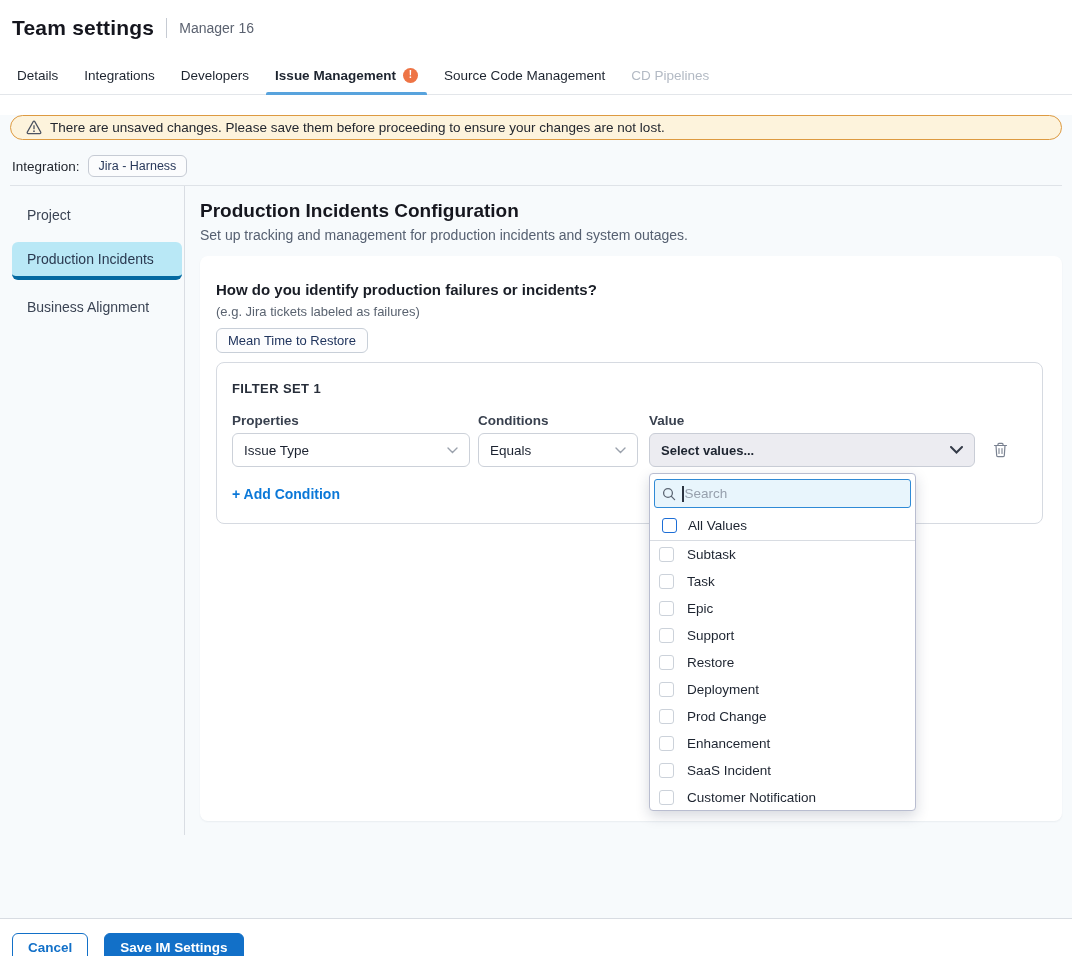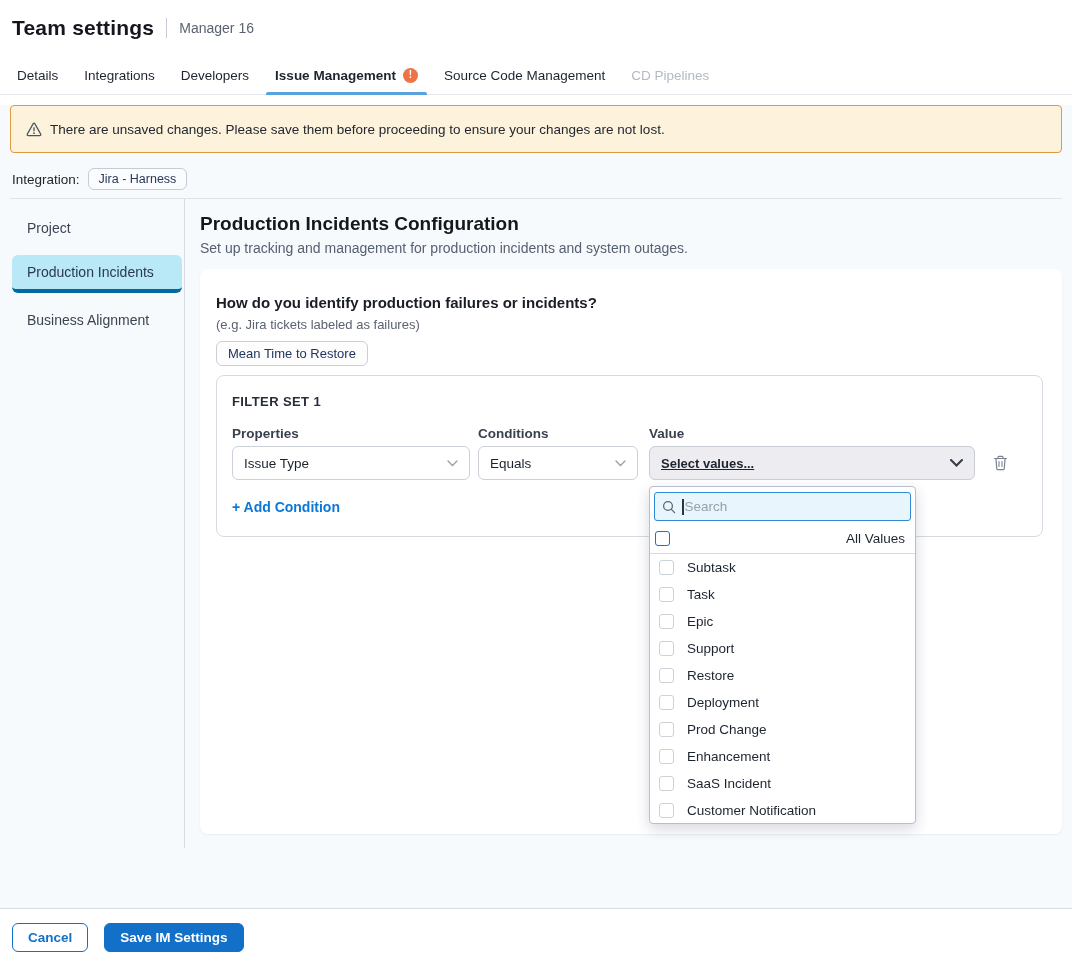--- a/index.html
+++ b/index.html
@@ -17,21 +17,21 @@
   .tab { position:relative; display:flex; align-items:center; gap:7px; padding:0 13px; font-size:13.5px; font-weight:500; color:#1d242f; cursor:pointer; }
   .tab.active { font-weight:600; }
   .tab.active::after { content:""; position:absolute; left:4px; right:4px; bottom:-1px; height:3px; background:#58a3dd; border-radius:2px 2px 0 0; }
   .tab.disabled { color:#b3bac4; }
   .tab-badge { width:15px; height:15px; border-radius:50%; background:#ee7445; color:#fff; font-size:10px; font-weight:700;
     display:flex; align-items:center; justify-content:center; line-height:1; }
 
   
   .content { height:803px; background:#f7fafc; }
 
-  .banner { margin:10px 10px 0 10px; height:48px; background:#fdf3dc; border:1px solid #dd9a41; border-radius:4px;
+  .banner { margin:20px 10px 0 10px; height:25px; background:#fdf3dc; border:1px solid #dd9a41; border-radius:16px;
     display:flex; align-items:center; padding:0 15px; gap:8px; }
   .banner-text { font-size:13.5px; color:#23272f; }
   .warn-icon { display:flex; }
 
   .integration-row { margin:15px 0 0 12px; display:flex; align-items:center; }
   .integration-label { font-size:13.5px; color:#23272f; }
   .integration-chip { margin-left:8px; padding:3px 10px; font-size:12.5px; color:#28385a; background:#fbfcfd;
     border:1px solid #c6cbd4; border-radius:6px; }
 
   .hdivider { height:1px; background:#dfe3e8; margin:8px 10px 0 10px; }
@@ -58,39 +58,39 @@
   .cols-head { display:flex; margin-top:17px; }
   .cols-head .col-label { font-size:13.5px; font-weight:600; color:#39414f; }
   .col-prop { width:238px; margin-right:8px; }
   .col-cond { width:160px; margin-right:11px; }
   .col-val  { width:326px; }
 
   .selects-row { display:flex; margin-top:5px; align-items:center; }
   .select { height:34px; border:1px solid #ccd1d9; border-radius:6px; background:#fff; display:flex; align-items:center;
     justify-content:space-between; padding:0 11px; font-size:13.5px; color:#1b2230; cursor:pointer; }
   .select .chev { color:#9aa1ac; display:flex; }
-  .select-value-wrap { position:relative; width:326px;text-decoration:underline; }
+  .select-value-wrap { position:relative; width:326px; }
   .select.value-select { background:#ececf1; border-color:#c9cdd6; font-weight:700; font-size:13px; color:#1d2430; width:100%; }
   .select.value-select .chev { color:#343b48; }
   .trash-btn { margin-left:17px; display:flex; cursor:pointer; color:#7a8291; background:none; border:none; }
 
   .add-condition { margin-top:19px; font-size:14px; font-weight:700; color:#0b78d8; cursor:pointer; display:inline-block; }
 
   
   .dropdown-panel { position:absolute; top:40px; left:0; width:267px; height:338px; background:#fff;
     border:1px solid #b9bdd0; border-radius:4px; box-shadow:0 5px 14px rgba(30,40,70,.18); overflow:hidden; z-index:20; }
   .search-box { margin:5px 4px 0 4px; height:29px; background:#e8f5fc; border:1.5px solid #2f8ad6; border-radius:3px;
     display:flex; align-items:center; padding:0 7px; }
   .search-box .caret { width:1.5px; height:16px; background:#2b3340; margin:0 1px 0 6px; }
   .search-box input { flex:1; border:none; outline:none; background:transparent; font-size:13.5px; color:#1d2430;
     font-family:"Liberation Sans", sans-serif; }
   .search-box input::placeholder { color:#97a0ad; }
 
   .opt-row { display:flex; align-items:center; padding:6px 10px 6px 8px; cursor:pointer; }
-  .opt-row.all-values { padding:7px 10px 7px 5px; border-bottom:1px solid #d8dce2; margin-top:3px;justify-content:space-between; }
+  .opt-row.all-values { padding:7px 10px 7px 12px; border-bottom:1px solid #d8dce2; margin-top:3px; }
   .checkbox { width:15px; height:15px; border:1.5px solid #ccd2da; border-radius:3px; background:#fff; flex:none; }
   .checkbox.blue { border-color:#1d6ed6; }
   .opt-label { margin-left:11px; font-size:13.5px; color:#1d2430; }
   .opt-row:not(.all-values) { padding-left:9px; }
   .opt-row:not(.all-values) .opt-label { margin-left:13px; }
 
   
   .footer { height:58px; background:#fff; border-top:1px solid #d8dce2; display:flex; align-items:center; padding:0 12px; gap:16px; }
   .btn { height:29px; border-radius:6px; font-size:13.5px; font-weight:700; padding:0 15px; cursor:pointer;
     font-family:"Liberation Sans", sans-serif; }

